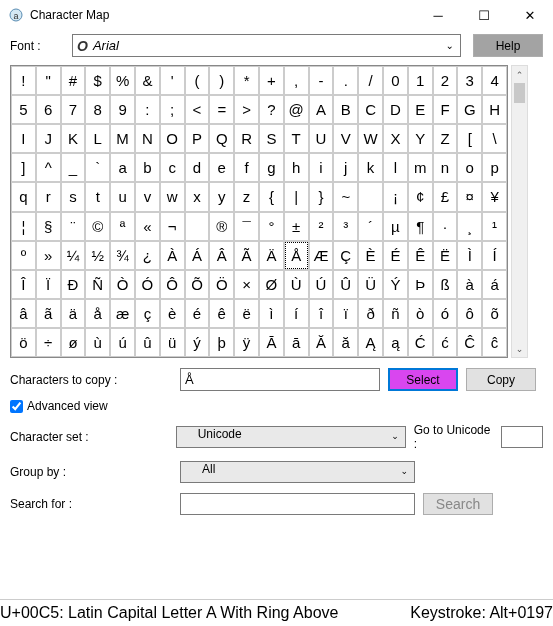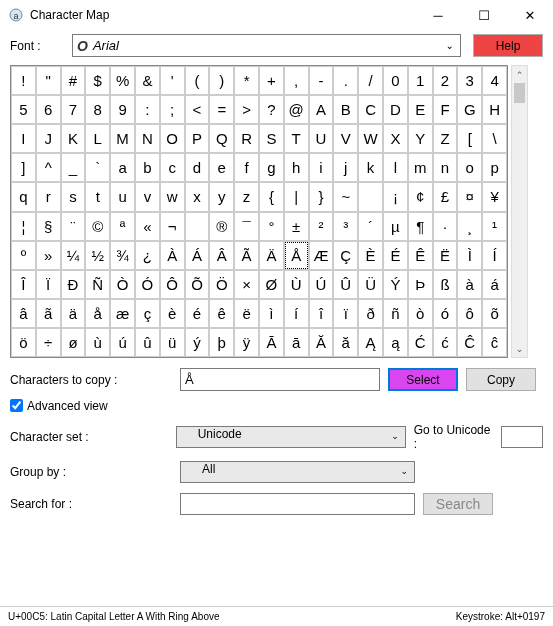--- a/index.html
+++ b/index.html
@@ -8,45 +8,45 @@
 .titlebar .icon{width:16px;height:16px;margin-right:6px}
 .titlebar .title{flex:1;font-size:12px}
 .titlebar .btn{width:46px;height:30px;display:flex;align-items:center;justify-content:center;font-size:13px}
 .content{padding:4px 10px 0 10px}
 .row{display:flex;align-items:center;margin-bottom:8px}
 .lbl{font-size:12px}
 .font-row .lbl{width:62px}
 .font-select{flex:1;height:23px;border:1px solid #7a7a7a;background:#fff;display:flex;align-items:center;padding:0 4px;font-style:italic;font-size:13px;position:relative}
 .font-select .o{font-weight:bold;font-style:italic;margin-right:5px;font-size:14px;color:#333}
 .font-select .chev{position:absolute;right:6px;font-size:10px;font-style:normal}
-.help-btn{width:70px;height:23px;margin-left:12px;background:#ef4444;border:1px solid #adadad;font-size:12px}
+.help-btn{width:70px;height:23px;margin-left:12px;background:#a3a3a3;border:1px solid #adadad;font-size:12px}
 .grid-wrap{display:flex;margin:6px 0 10px 0}
 .grid{border:1px solid #888;display:grid;grid-template-columns:repeat(20,1fr);grid-template-rows:repeat(10,1fr);width:498px;height:293px}
 .cell{border:1px solid #ccc;display:flex;align-items:center;justify-content:center;font-size:15px;font-family:Arial;background:#fff;overflow:hidden}
 .cell.sel{background:#fff;outline:1px dotted #000;outline-offset:-2px}
 .scrollbar{width:17px;margin-left:3px;background:#f0f0f0;position:relative;border:1px solid #ddd}
 .scrollbar .arr{height:17px;display:flex;align-items:center;justify-content:center;font-size:9px;color:#555}
 .scrollbar .thumb{position:absolute;top:17px;left:2px;right:2px;height:20px;background:#c8c8c8}
 .scrollbar .arr.dn{position:absolute;bottom:0;width:100%}
 .copy-row{display:flex;align-items:center;margin:10px 0 8px 0}
 .copy-row .lbl{width:170px}
 .copy-input{width:200px;height:23px;border:1px solid #7a7a7a;padding:0 4px;font-size:13px;font-family:Arial}
 .sel-btn{width:70px;height:23px;margin-left:8px;border:2px solid #0078d7;background:#d946ef;font-size:12px}
 .copy-btn{width:70px;height:23px;margin-left:8px;background:#e1e1e1;border:1px solid #adadad;font-size:12px}
-.adv-row{display:flex;align-items:flex-start;margin:4px 0 10px 0}
+.adv-row{display:flex;align-items:flex-end;margin:4px 0 10px 0}
 .adv-row input{margin-right:4px}
 .ctrl-row{display:flex;align-items:center;margin-bottom:10px}
 .ctrl-row .lbl{width:170px}
 .select{width:235px;height:22px;border:1px solid #7a7a7a;background:#e9e9e9;padding:0 21px;font-size:12px;position:relative}
 .select .chev{position:absolute;right:6px;top:4px;font-size:9px}
 .goto-lbl{margin-left:8px;font-size:12px}
 .goto-input{width:42px;height:22px;border:1px solid #7a7a7a;margin-left:6px}
 .search-input{width:235px;height:22px;border:1px solid #7a7a7a;background:#fff}
 .search-btn{width:70px;height:22px;margin-left:8px;background:#e1e1e1;border:1px solid #adadad;color:#888;font-size:14px}
-.status{border-top:1px solid #ccc;padding:4px 8px;display:flex;justify-content:space-between;font-size:10px;position:absolute;bottom:0;left:0;right:0;background:#fff}
+.status{border-top:1px solid #ccc;padding:4px 0;display:flex;justify-content:space-between;font-size:16px;position:absolute;bottom:0;left:0;right:0;background:#fff}
 </style>
 </head>
 <body>
 
 <div class="titlebar">
   <span class="icon">
     <svg width="16" height="16">
         <circle cx="8" cy="8" r="6" fill="#d4e8f4" stroke="#5a8db3"></circle>
         <text x="8" y="12" font-size="9" text-anchor="middle" fill="#333">a</text>
       </svg>

